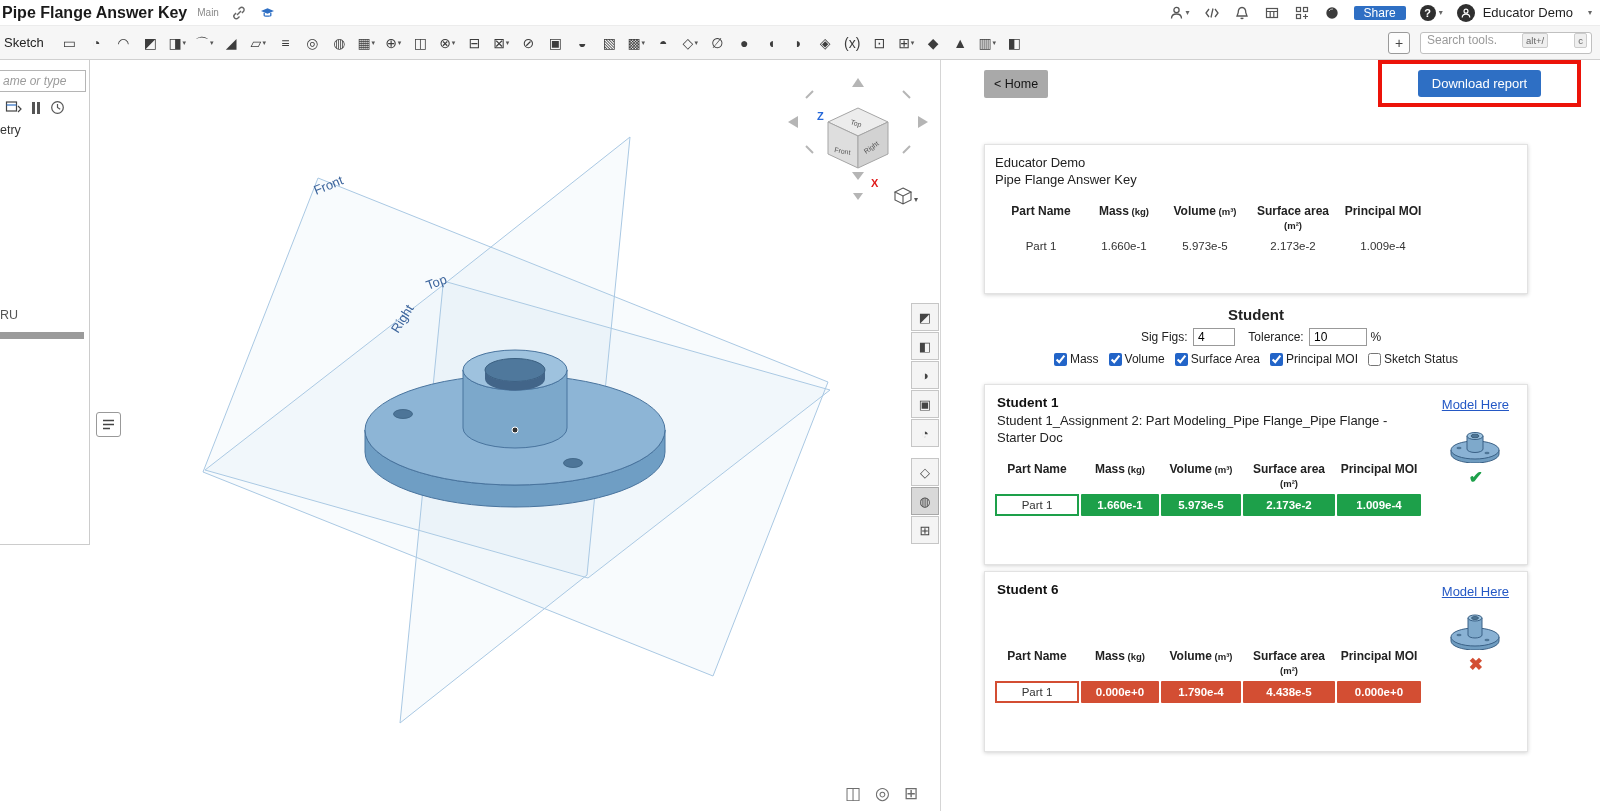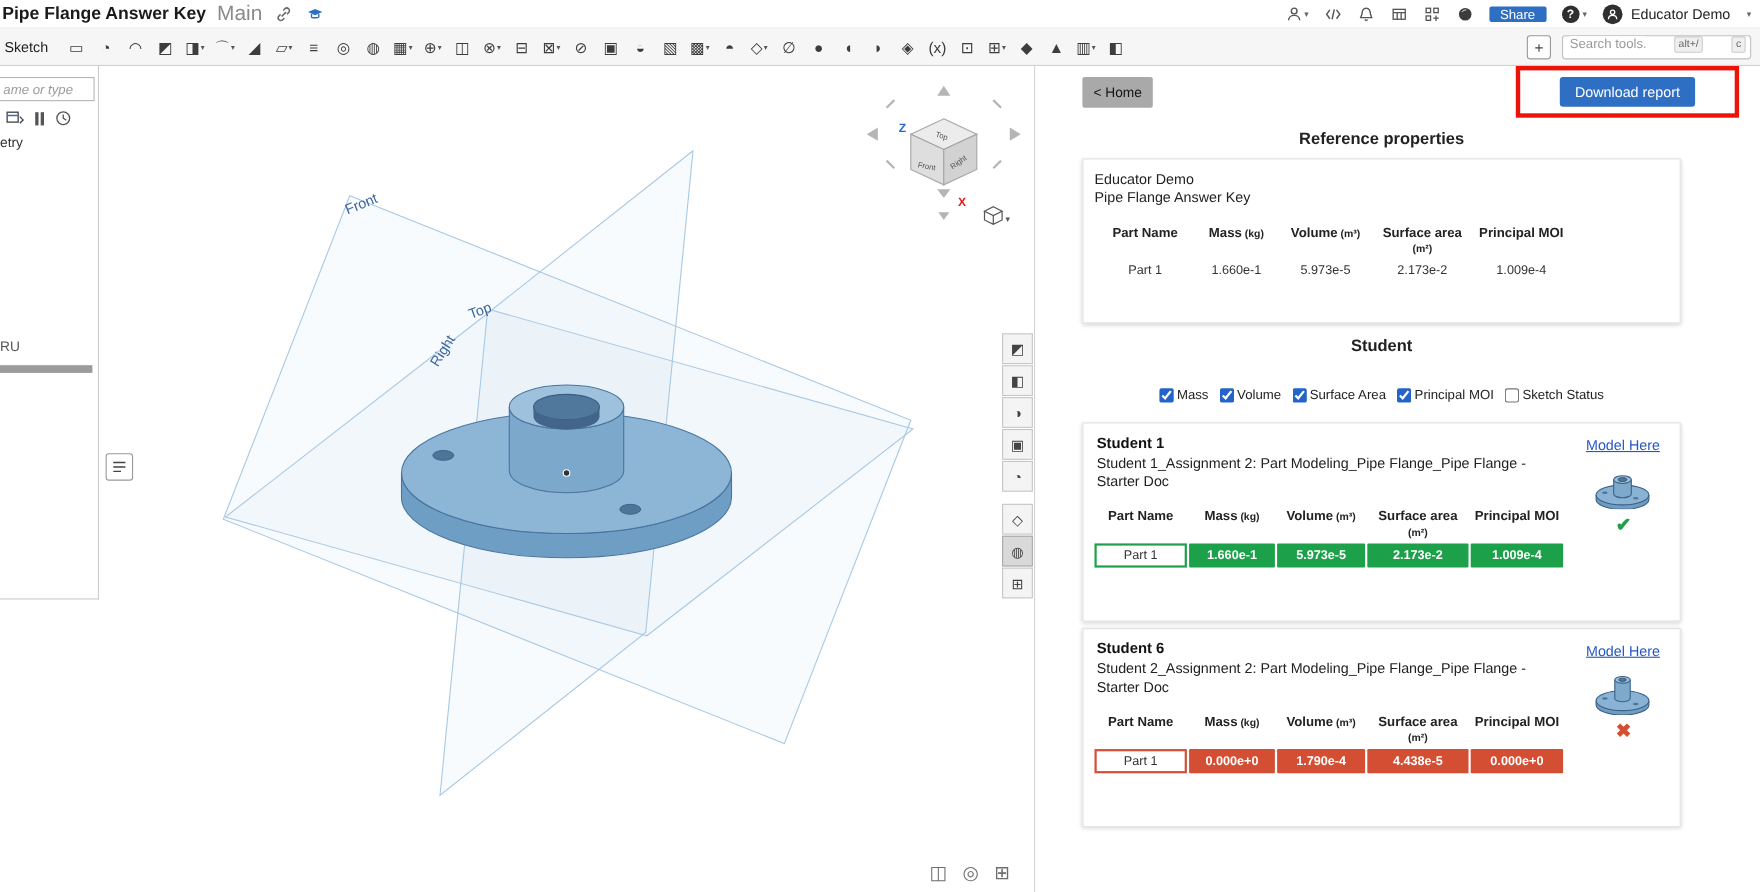--- a/index.html
+++ b/index.html
@@ -6,21 +6,21 @@
     --accent:#2e6fc4; --pass:#1da04a; --fail:#d34e33; --annot:#ec1309;
   }
   *{box-sizing:border-box; margin:0; padding:0;}
   body{font-family:"Liberation Sans", sans-serif; background:#fff;}
   .app{position:relative; width:1600px; height:811px; overflow:hidden; background:#fff;}
 
   
   .header{position:absolute; left:0; top:0; width:1600px; height:26px; background:#fff;
     border-bottom:1px solid #ececec; display:flex; align-items:center; padding:0 8px 0 2px;}
   .doc-title{font-size:16px; font-weight:bold; color:#1a1a1a; white-space:nowrap;}
-  .ws{font-size:19px; color:#8a8a8a; margin-left:10px;}
+  .ws{font-size:10px; color:#8a8a8a; margin-left:10px;}
   .hicon{margin-left:12px; display:flex; align-items:center;}
   .header-right{margin-left:auto; display:flex; align-items:center; gap:14px;}
   .header-right .hicon{margin-left:0;}
   .icaret{font-size:8px; color:#666; margin-left:1px;}
   .share-btn{background:var(--accent); color:#fff; border:none; border-radius:2px;
     font-size:12px; padding:0 10px; font-family:Liberation Sans, sans-serif; cursor:pointer;}
   .help-badge{display:flex; align-items:center; gap:2px;}
   .help-circle{width:16px; height:16px; border-radius:50%; background:#2f2f2f; color:#fff;
     font-size:11px; font-weight:bold; display:flex; align-items:center; justify-content:center;}
   .avatar{width:18px; height:18px; border-radius:50%; background:#2f2f2f; display:flex; align-items:center; justify-content:center;}
@@ -435,21 +435,20 @@
       <div class="vt-btn group-start">◇</div>
       <div class="vt-btn selected">◍</div>
       <div class="vt-btn">⊞</div>
     </div>
 
   <div class="right-panel">
     <button class="home-btn">&lt; Home</button>
     <div class="dl-annotation">
       <button class="dl-btn">Download report</button>
     </div>
-    <div class="panel-title">Reference properties</div>
 
     <div class="card ref-card">
       <div class="owner">Educator Demo</div>
       <div class="docname">Pipe Flange Answer Key</div>
       <div class="rp-table" id="ref-table">
           <table class="props">
             <thead>
               <tr>
                 <th style="width: 84px;"><span class="lbl">Part Name</span></th>
                 <th style="width: 78px;"><span class="lbl">Mass</span><span class="unit"> (kg)</span></th>
@@ -465,20 +464,27 @@
                 <td class="plain">5.973e-5</td>
                 <td class="plain">2.173e-2</td>
                 <td class="plain">1.009e-4</td>
               </tr>
             </tbody>
           </table>
         </div>
     </div>
 
     <div class="results-title">Student</div>
+    <div class="results-controls">
+      <label>Sig Figs:</label>
+      <input class="num-input sig" value="4" style="">
+      <label>Tolerance:</label>
+      <input class="num-input tol" value="10" style="">
+      <span>%</span>
+    </div>
     <div class="checks" id="checks">
         <label class="check-item">
           <input type="checkbox" checked="" style="">
           <span>Mass</span>
         </label>
         <label class="check-item">
           <input type="checkbox" checked="" style="">
           <span>Volume</span>
         </label>
         <label class="check-item">
@@ -531,21 +537,20 @@
                 <td class="val pass">1.009e-4</td>
               </tr>
             </tbody>
           </table>
         </div>
     </div>
 
     <div class="card student-card s2">
       <div class="s-name">Student 6</div>
       <a class="model-link">Model Here</a>
-      <div class="s-doc">Student 2_Assignment 2: Part Modeling_Pipe Flange_Pipe Flange - Starter Doc</div>
       <div class="thumb">
         <svg width="56" height="44" viewBox="0 0 56 44">
           <path d="M4,31 v4 a24,9 0 0 0 48,0 v-4" fill="#6f9cc0" stroke="#3a6186" stroke-width="1"></path>
           <ellipse cx="28" cy="31" rx="24" ry="9" fill="#8ab2d4" stroke="#3a6186" stroke-width="1"></ellipse>
           <ellipse cx="12" cy="29" rx="2.5" ry="1.2" fill="#4e7697"></ellipse>
           <ellipse cx="40" cy="34" rx="2.5" ry="1.2" fill="#4e7697"></ellipse>
           <path d="M21,12 v17 a7,3 0 0 0 14,0 v-17" fill="#7ea9cb" stroke="#3a6186" stroke-width="1"></path>
           <ellipse cx="28" cy="12" rx="7" ry="3" fill="#9cc2de" stroke="#3a6186" stroke-width="1"></ellipse>
           <ellipse cx="28" cy="12" rx="3.5" ry="1.5" fill="#4e7697" stroke="#33546f" stroke-width="0.8"></ellipse>
         </svg>

